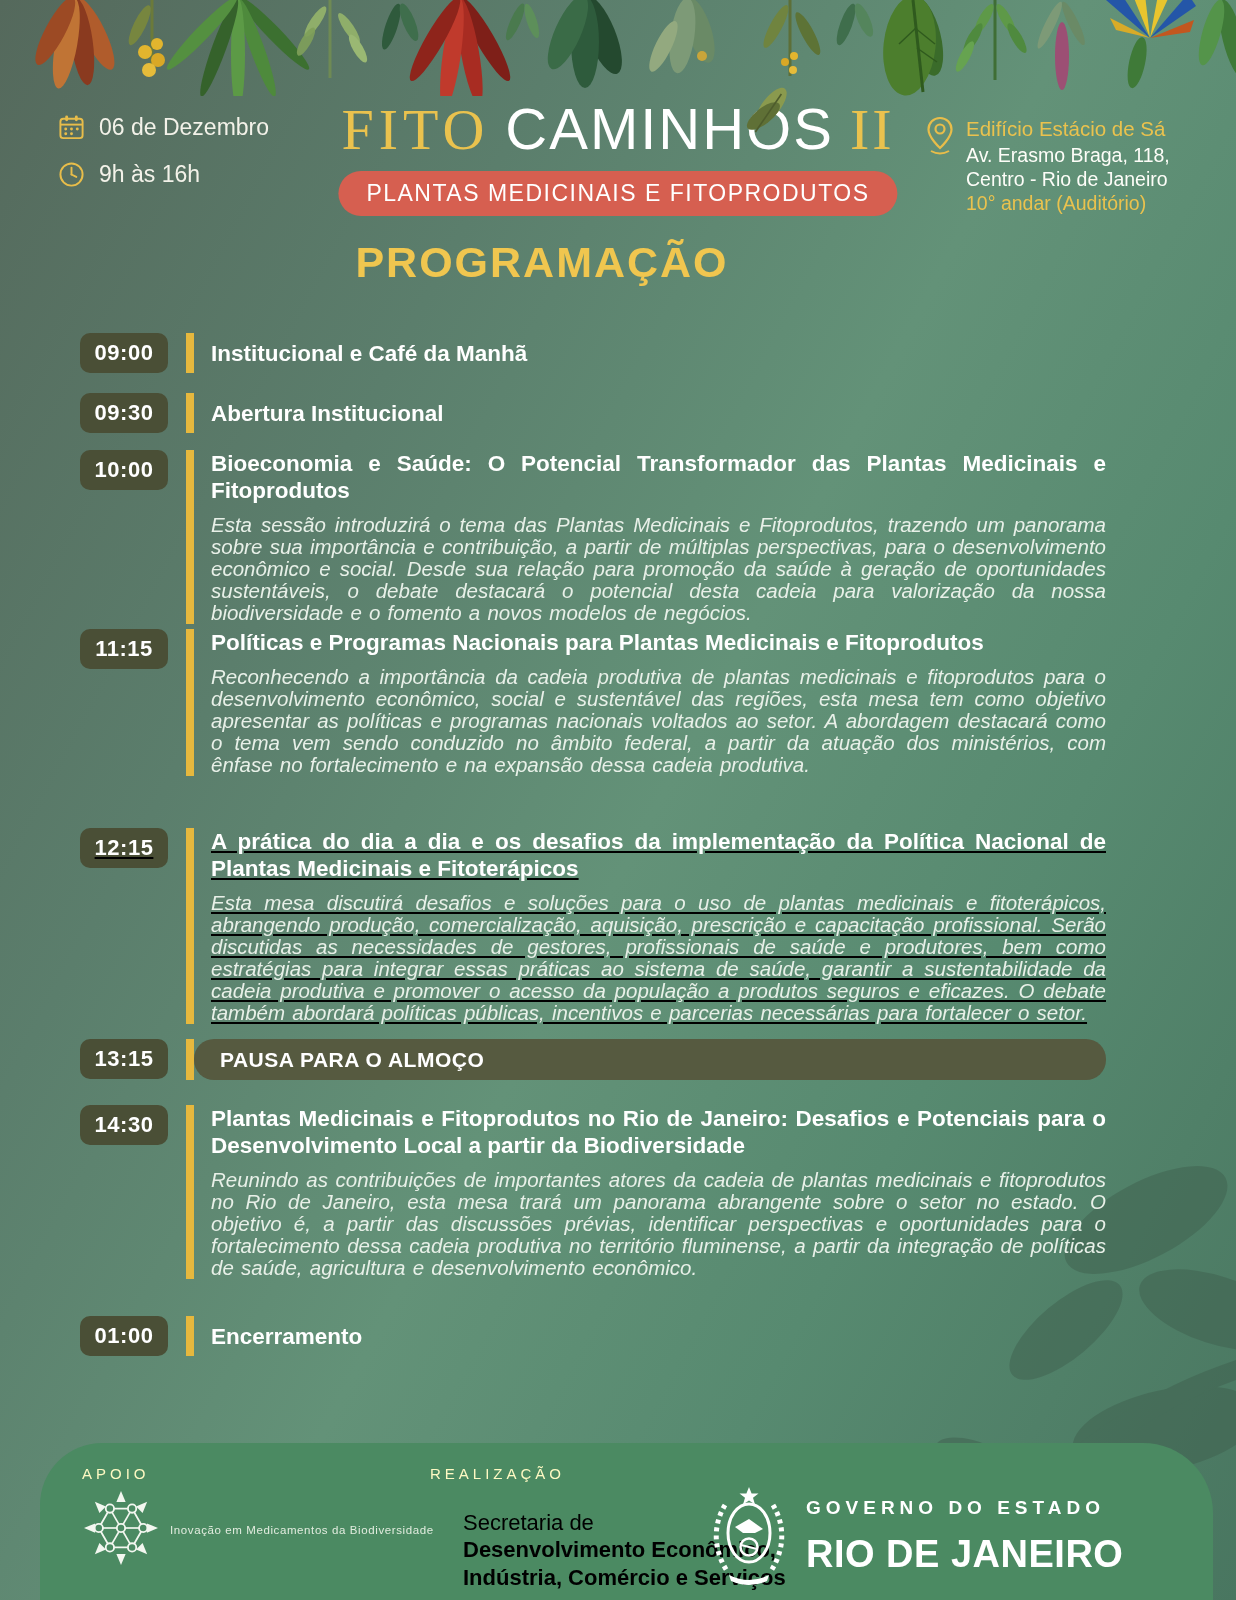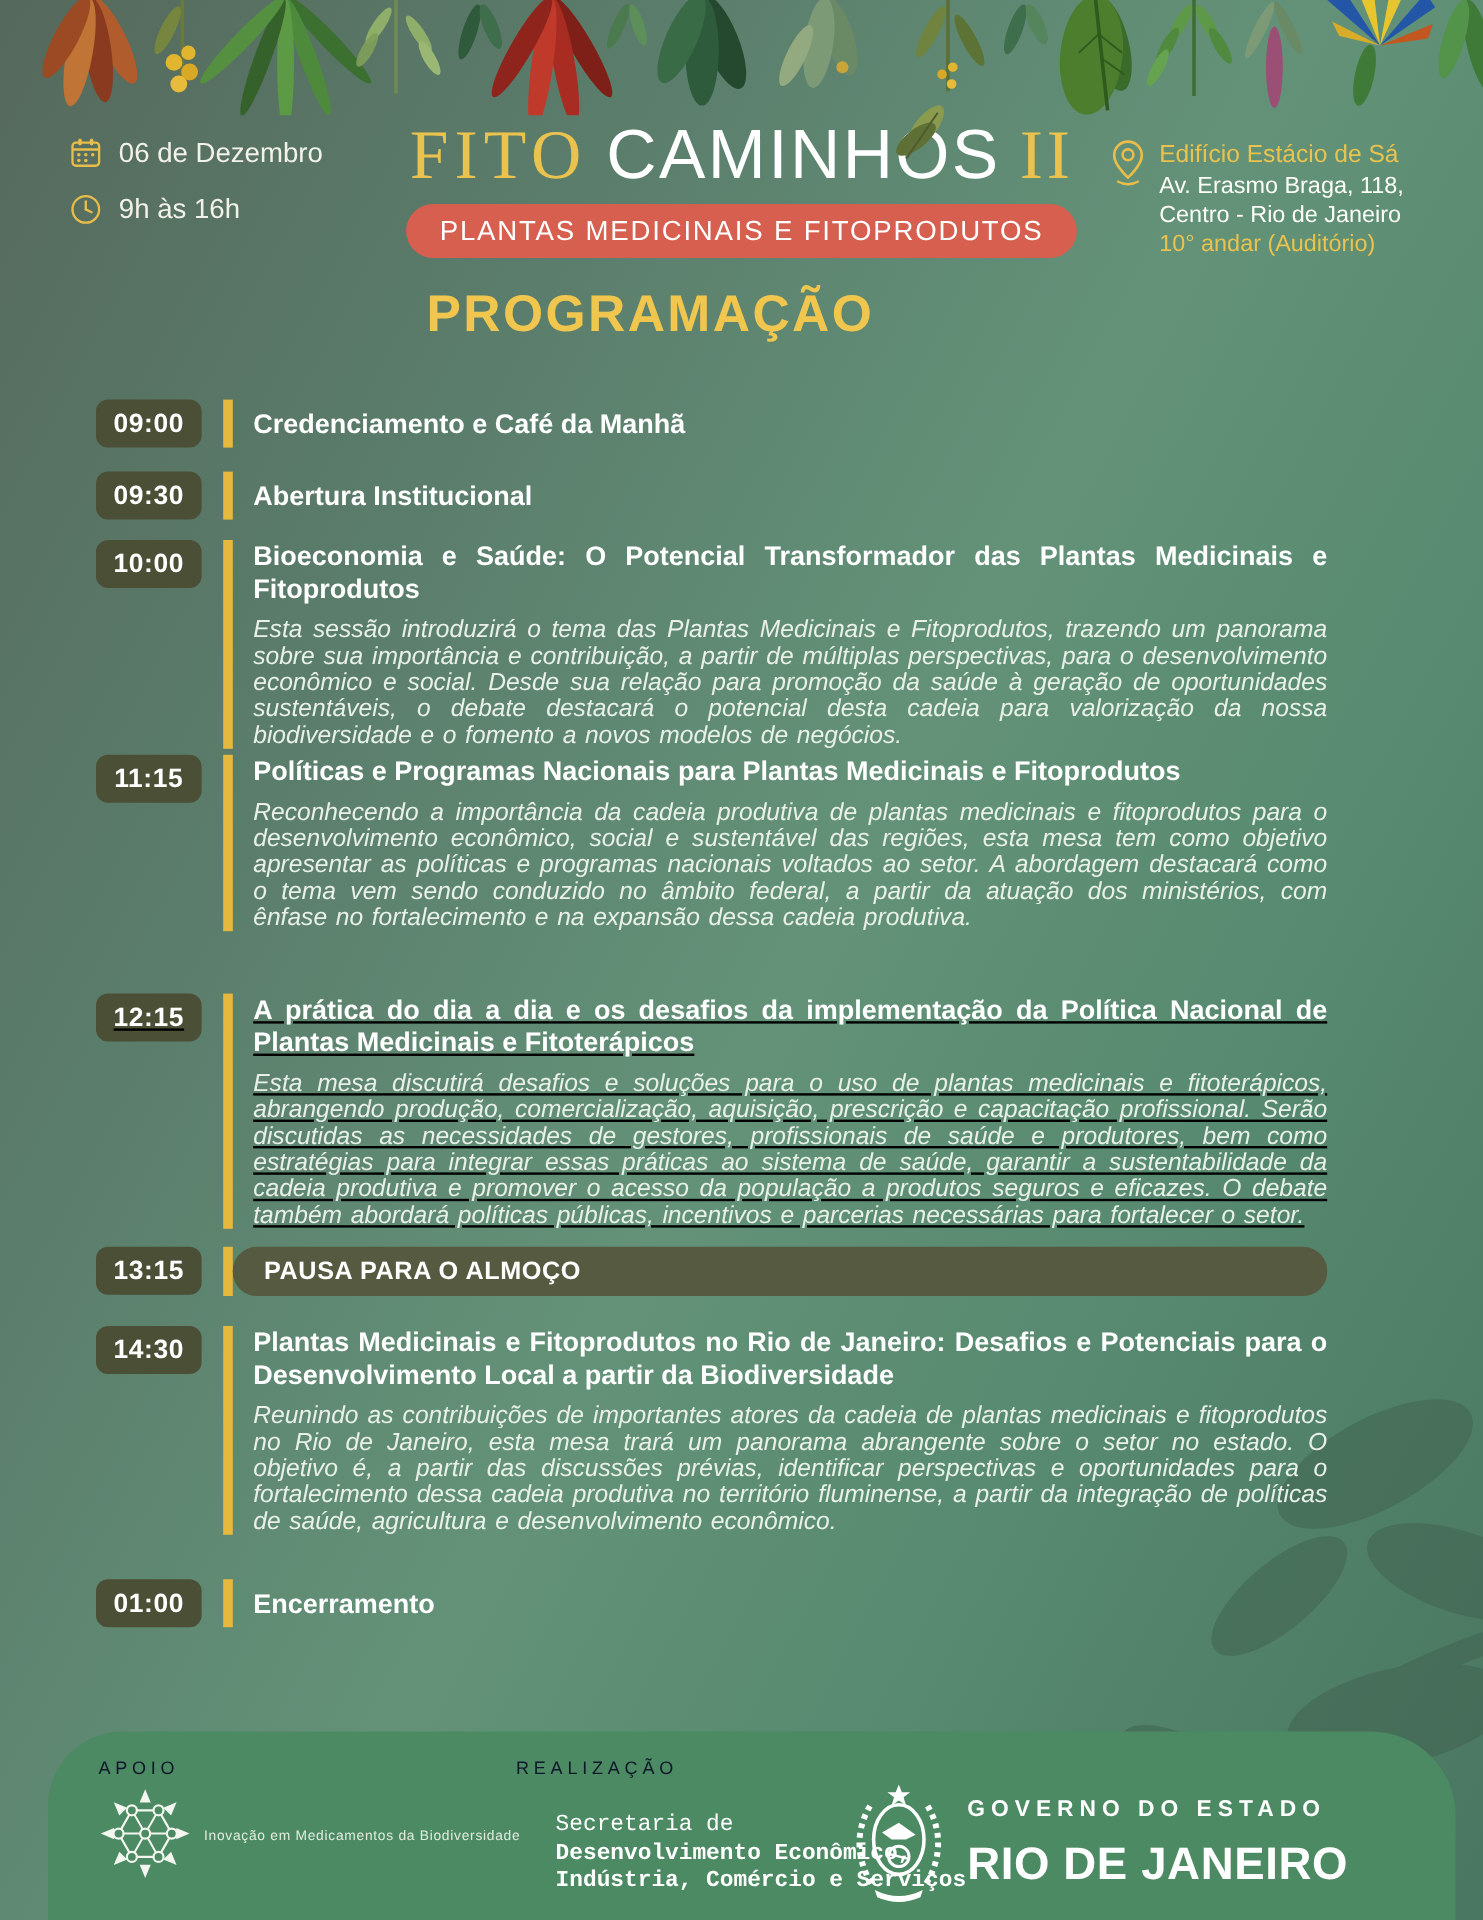--- a/index.html
+++ b/index.html
@@ -64,27 +64,27 @@
   .pausa-pill .item-title{font-size:21px;letter-spacing:.5px;text-align:left;}
   .mb1{margin-bottom:20px;} .mb2{margin-bottom:17px;} .mb3{margin-bottom:5px;}
   .mb4{margin-bottom:52px;} .mb5{margin-bottom:15px;text-decoration:underline;} .mb6{margin-bottom:25px;} .mb7{margin-bottom:37px;}
 
   
   .watermark{position:absolute;right:0;bottom:0;z-index:0;opacity:.45;}
 
   
   .footer{position:absolute;left:40px;right:23px;top:1443px;bottom:0;z-index:2;
     background:var(--footer-green);border-radius:62px 70px 0 0;}
-  .f-label{position:absolute;color:#0f172a;font-size:15px;letter-spacing:4px;font-weight:400;}
+  .f-label{position:absolute;color:#fef9c3;font-size:15px;letter-spacing:4px;font-weight:400;}
   .apoio-label{left:42px;top:22px;}
   .realizacao-label{left:390px;top:22px;}
   .redesfito{position:absolute;left:44px;top:48px;display:flex;align-items:center;gap:12px;color:#f3f7f0;}
   .rf-name{font-size:44px;font-weight:400;letter-spacing:1px;line-height:1;}
   .rf-tagline{font-size:11.5px;letter-spacing:.6px;color:#e2ecdf;margin-top:4px;}
-  .secretaria{position:absolute;left:423px;top:66px;color:#ffffff;font-size:19px;line-height:1.24;font-family:Liberation Mono, monospace;}
+  .secretaria{position:absolute;left:423px;top:66px;color:#000000;font-size:22px;line-height:1.24;}
   .sec-bold{font-weight:700;}
   .governo{position:absolute;left:668px;top:40px;display:flex;align-items:center;gap:16px;color:#fff;}
   .gov-text{line-height:1;}
   .gov-line1{font-size:19px;font-weight:600;letter-spacing:5px;margin-bottom:18px;}
   .gov-line2{font-size:38px;font-weight:800;letter-spacing:.5px;}
 </style>
 </head>
 <body>
 
 <div class="page">
@@ -261,21 +261,21 @@
     </div>
   </div>
 
   <h1 class="section-title">PROGRAMAÇÃO</h1>
 
   <main class="schedule">
 
     <section class="item simple mb1">
       <div class="time-badge">09:00</div>
       <div class="content">
-        <h2 class="item-title">Credenciamento e Café da Manhã</h2>
+        <h2 class="item-title">Institucional e Café da Manhã</h2>
       </div>
     </section>
 
     <section class="item simple mb2">
       <div class="time-badge">09:30</div>
       <div class="content">
         <h2 class="item-title">Abertura Institucional</h2>
       </div>
     </section>
 

